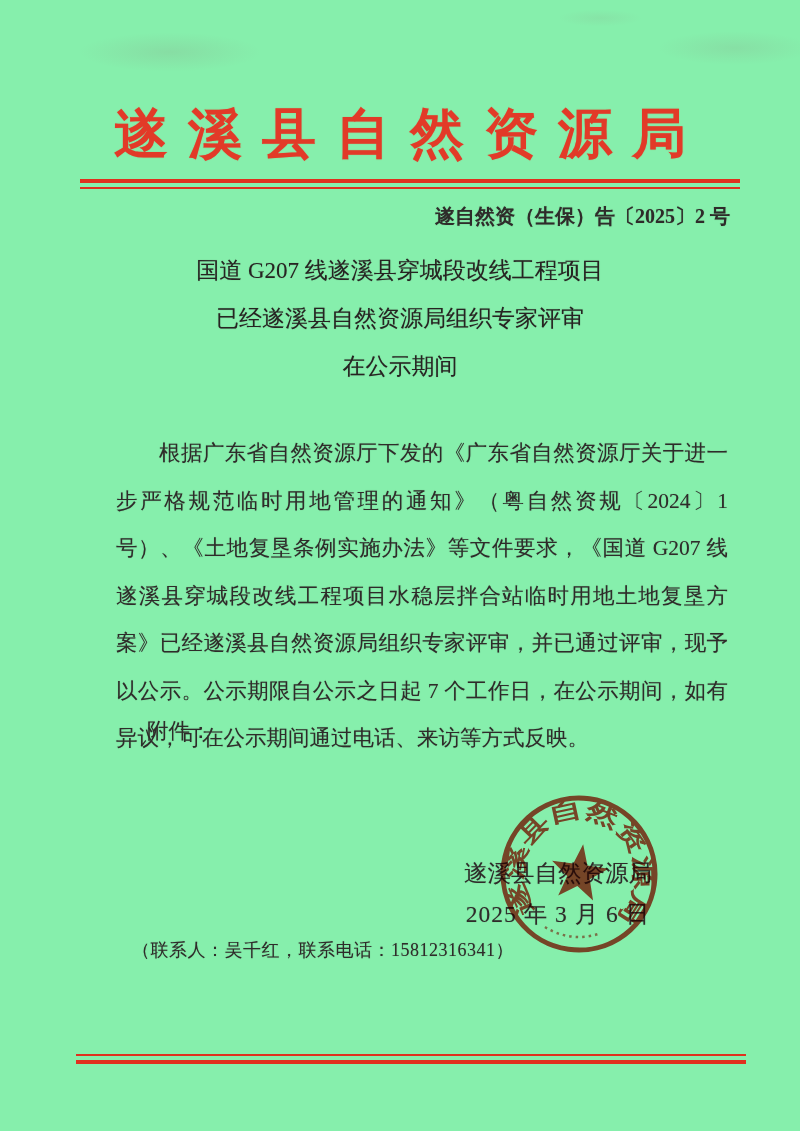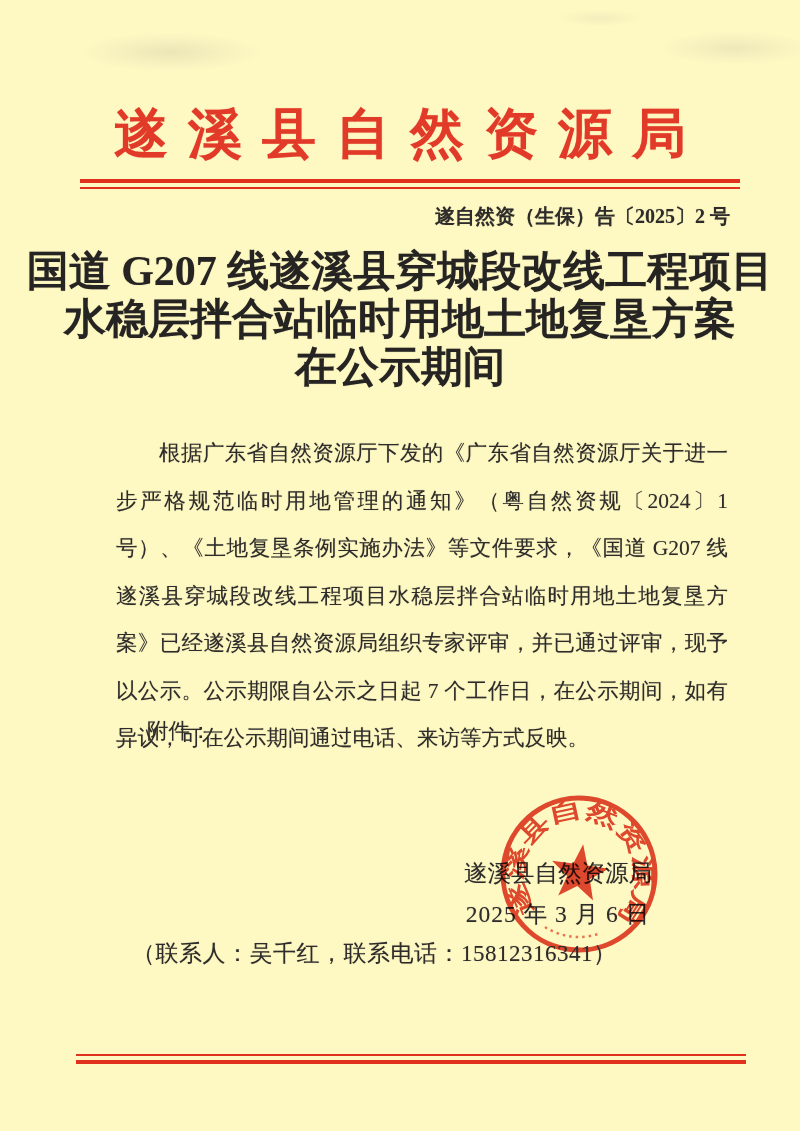--- a/index.html
+++ b/index.html
@@ -1,20 +1,20 @@
 <!DOCTYPE html>
 <html><head>
 <meta charset="utf-8">
 <style>
   html,body{margin:0;padding:0;background:#8a8a8a;}
   .page{
     position:relative;
     width:800px;height:1131px;
     margin:0 auto;
-    background:#fef9c3;
+    background:#86efac;
     overflow:hidden;
     font-family:"Liberation Serif","DejaVu Serif",serif;
     color:#2e2c2a;
   }
   
   .page::before{
     content:"";
     position:absolute;inset:0;pointer-events:none;
     background-image:
       radial-gradient(ellipse 130px 28px at 170px 52px, rgba(140,130,120,0.16), transparent 70%),
@@ -44,21 +44,21 @@
   .doc-number{
     position:absolute;top:203px;right:70px;
     font-size:20px;font-weight:bold;
     white-space:nowrap;
     margin-left:36px;
   }
 
   .doc-title{
     position:absolute;top:247px;left:0;width:100%;
     text-align:center;
-    font-size:42px;font-weight:bold;
+    font-size:23px;font-weight:normal;
     line-height:48px;
     color:#262422;
   }
 
   .body-par{
     position:absolute;top:414px;left:100px;width:612px;
     margin:16px;
     font-size:21.5px;line-height:47.5px;
     text-align:justify;
     text-indent:2em;
@@ -75,21 +75,21 @@
   .signature{
     position:absolute;top:856px;left:418px;width:280px;
     text-align:center;
     font-size:23.5px;
   }
   .signature .org{line-height:34px;margin-bottom:7px;}
   .signature .date{line-height:34px;letter-spacing:1px;}
 
   .contact{
     position:absolute;top:938px;left:132px;
-    font-size:23px;letter-spacing:.5px;
+    font-size:18px;letter-spacing:.5px;
     white-space:nowrap;
   }
 
   .seal{
     position:absolute;left:494px;top:789px;
     width:170px;height:170px;
     opacity:.9;
     mix-blend-mode:multiply;
   }
   .seal text{
@@ -106,21 +106,21 @@
 
   <div class="rule rule-header">
     <div class="bar thick"></div>
     <div class="bar thin"></div>
   </div>
 
   <div class="doc-number fuzz">遂自然资（生保）告〔2025〕2 号</div>
 
   <div class="doc-title fuzz">
     <div>国道 G207 线遂溪县穿城段改线工程项目</div>
-    <div>水稳层拌合站临时用地土地复垦方案</div>
+    <div>已经遂溪县自然资源局组织专家评审</div>
     <div>在公示期间</div>
   </div>
 
   <p class="body-par fuzz">根据广东省自然资源厅下发的《广东省自然资源厅关于进一步严格规范临时用地管理的通知》（粤自然资规〔2024〕1 号）、《土地复垦条例实施办法》等文件要求，《国道 G207 线遂溪县穿城段改线工程项目水稳层拌合站临时用地土地复垦方案》已经遂溪县自然资源局组织专家评审，并已通过评审，现予以公示。公示期限自公示之日起 7 个工作日，在公示期间，如有异议，可在公示期间通过电话、来访等方式反映。</p>
 
   <div class="attachment fuzz">
     <span class="label">附件：</span>
   </div>
 
   <div class="signature fuzz">

